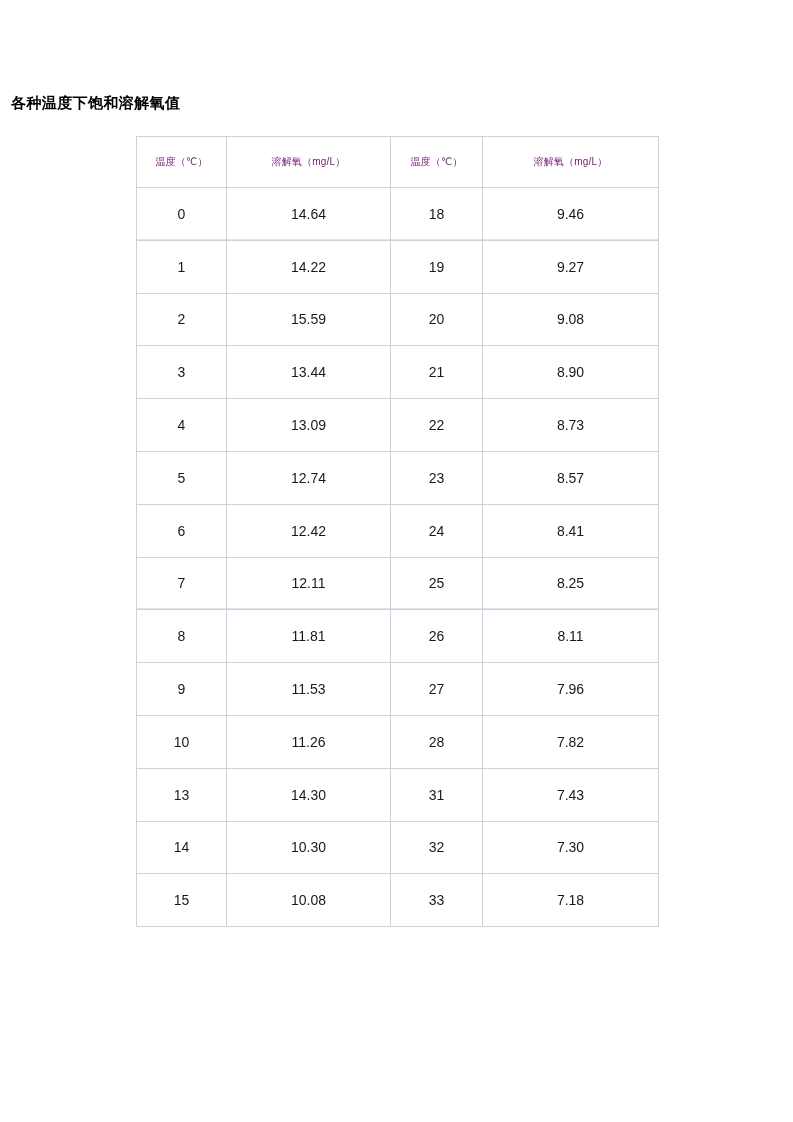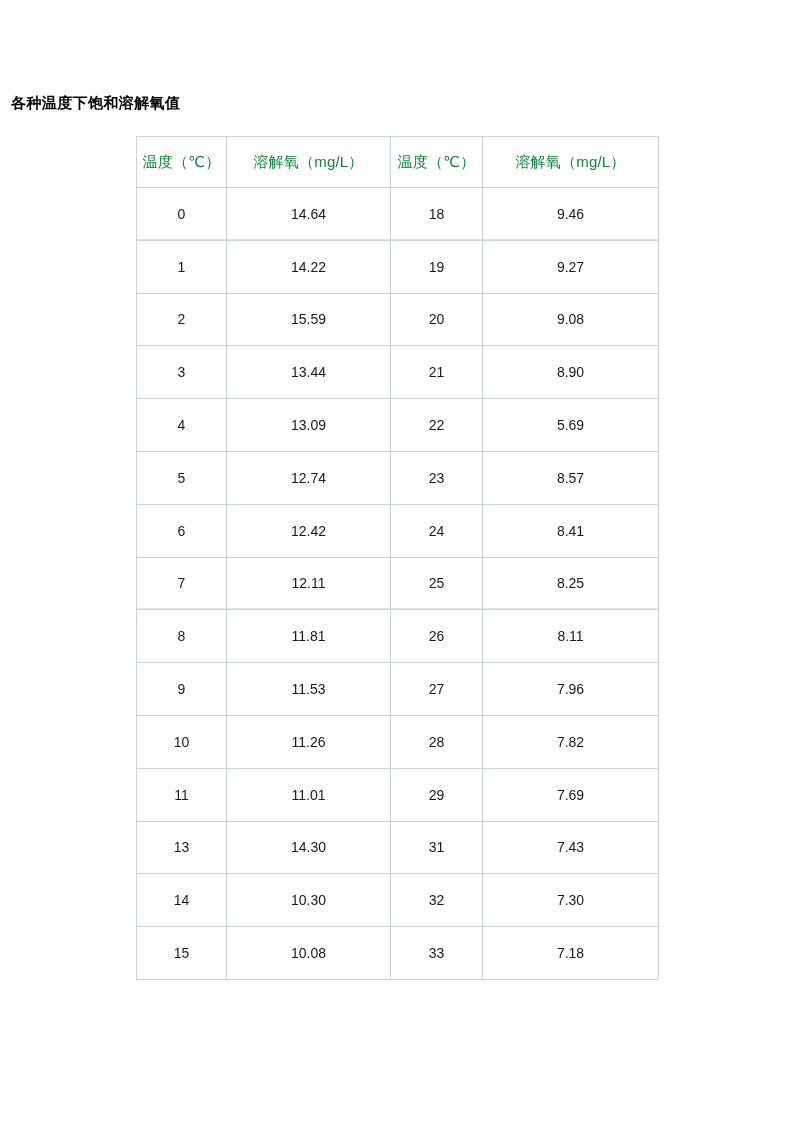--- a/index.html
+++ b/index.html
@@ -64,23 +64,23 @@
   table.data-table td {
     border: 1px solid #c7d4de;
     text-align: center;
     vertical-align: middle;
     padding: 0 4px;
     background: #ffffff;
   }
 
   table.data-table thead th {
     height: 50px;
-    font-size: 15px;
+    font-size: 10px;
     font-weight: normal;
-    color: #15803d;
+    color: #701a75;
     letter-spacing: 0.2px;
   }
 
   table.data-table tbody td {
     height: 51.8px;
     font-size: 14px;
     font-weight: normal;
     color: #17191c;
   }
 
@@ -145,21 +145,21 @@
           <tr>
             <td>3</td>
             <td>13.44</td>
             <td>21</td>
             <td>8.90</td>
           </tr>
           <tr>
             <td>4</td>
             <td>13.09</td>
             <td>22</td>
-            <td>5.69</td>
+            <td>8.73</td>
           </tr>
           <tr>
             <td>5</td>
             <td>12.74</td>
             <td>23</td>
             <td>8.57</td>
           </tr>
           <tr>
             <td>6</td>
             <td>12.42</td>
@@ -184,26 +184,20 @@
             <td>27</td>
             <td>7.96</td>
           </tr>
           <tr>
             <td>10</td>
             <td>11.26</td>
             <td>28</td>
             <td>7.82</td>
           </tr>
           <tr>
-            <td>11</td>
-            <td>11.01</td>
-            <td>29</td>
-            <td>7.69</td>
-          </tr>
-          <tr>
             <td>13</td>
             <td>14.30</td>
             <td>31</td>
             <td>7.43</td>
           </tr>
           <tr>
             <td>14</td>
             <td>10.30</td>
             <td>32</td>
             <td>7.30</td>

